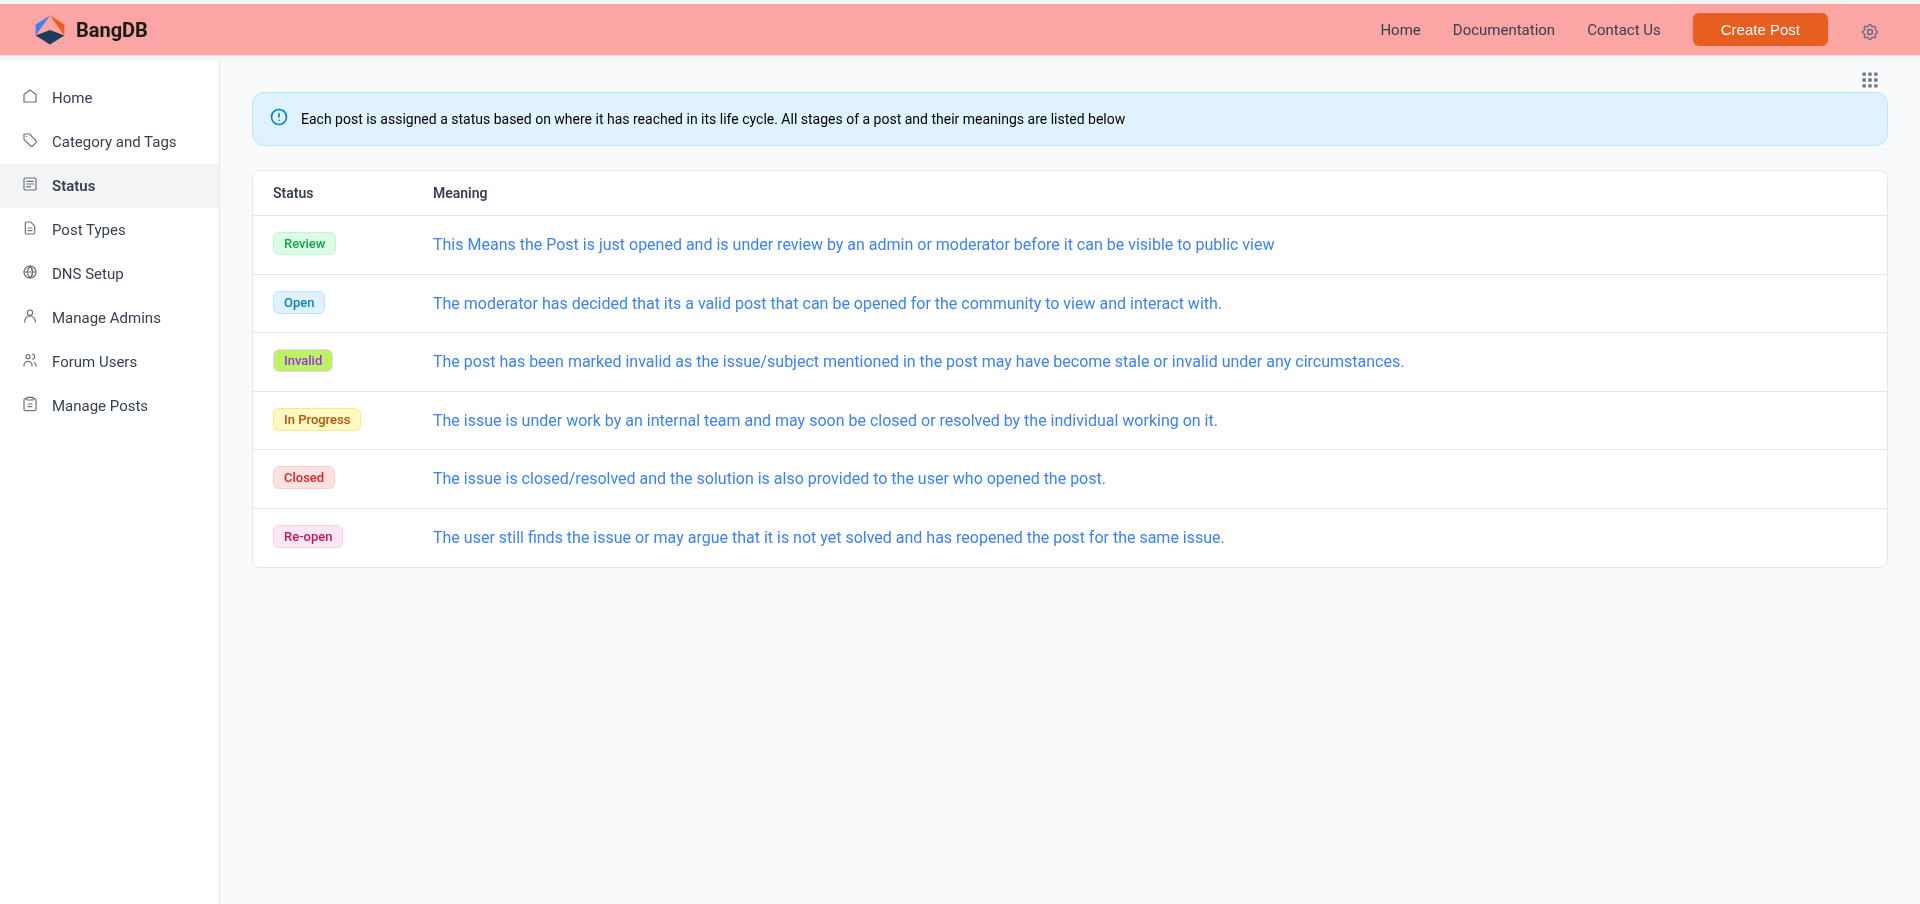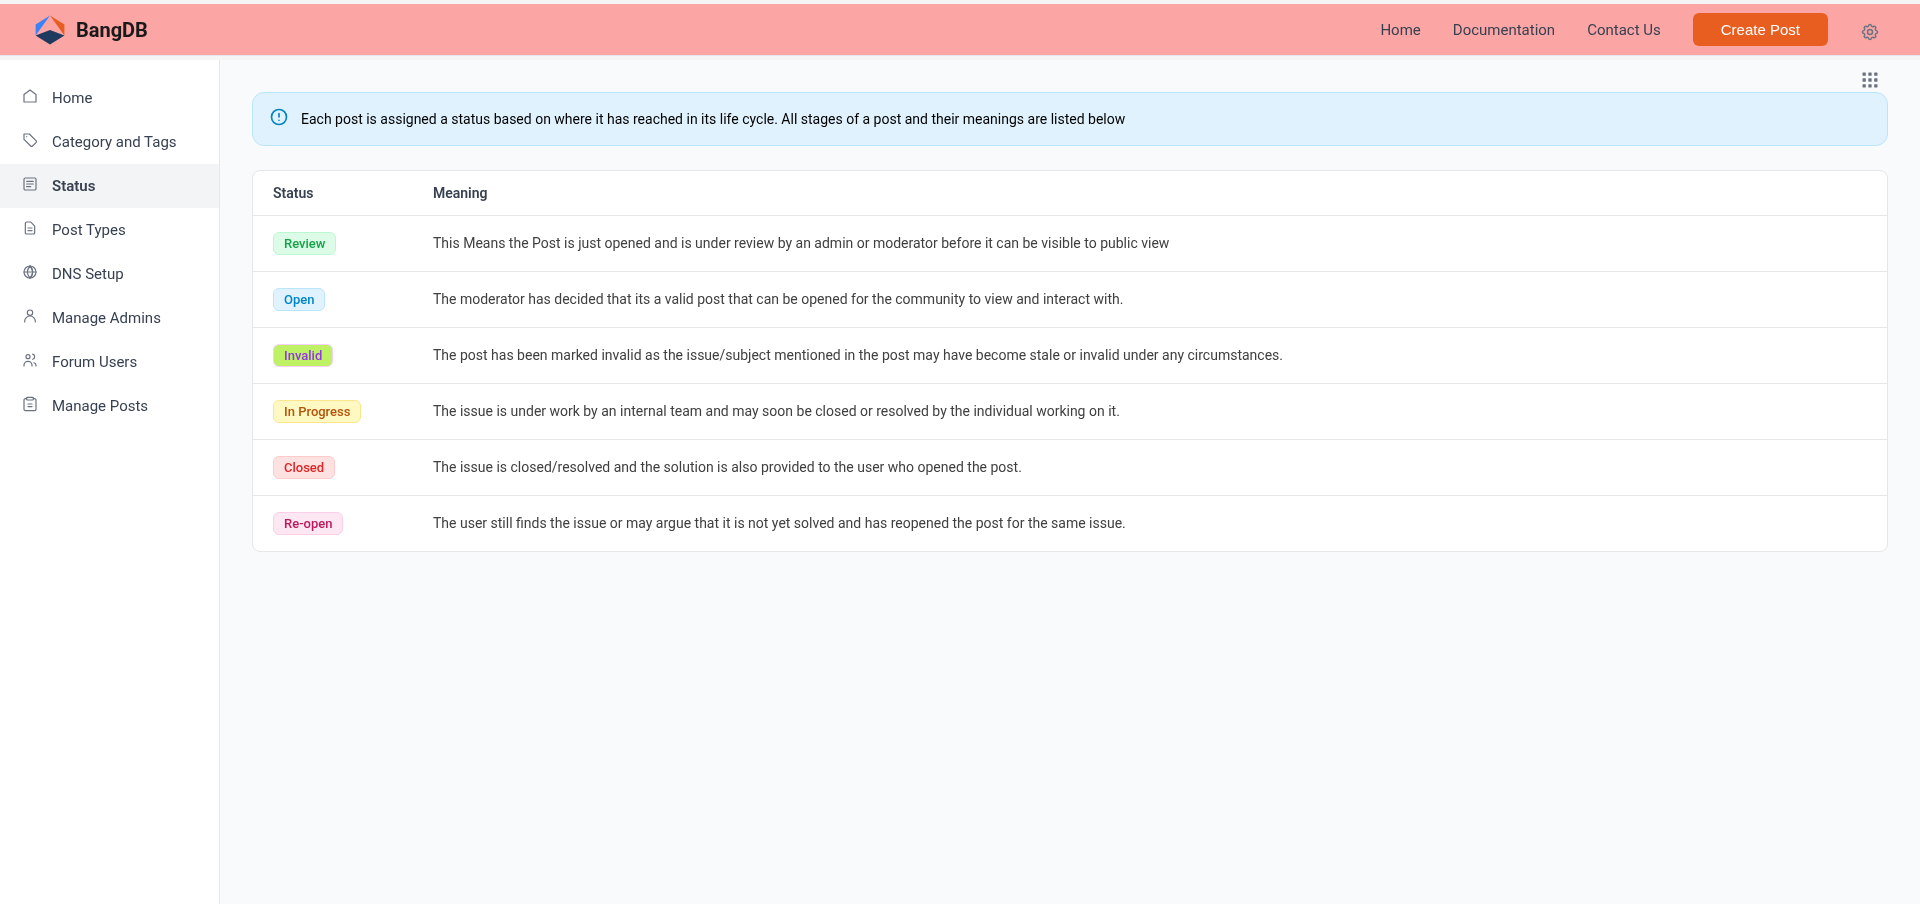--- a/index.html
+++ b/index.html
@@ -171,22 +171,22 @@
     .table-row {
       display: flex;
       align-items: flex-start;
       padding: 16px 20px;
       border-bottom: 1px solid #e5e7eb;
     }
     .table-row:last-child { border-bottom: none; }
 
     .meaning-text {
       flex: 1;
-      font-size: 14px;
-      color: #404040;
+      font-size: 16px;
+      color: #3b82f6;
       line-height: 1.6;
     }
 
     
     .badge {
       display: inline-block;
       padding: 3px 10px;
       border-radius: 6px;
       font-size: 13px;
       font-weight: 500;

